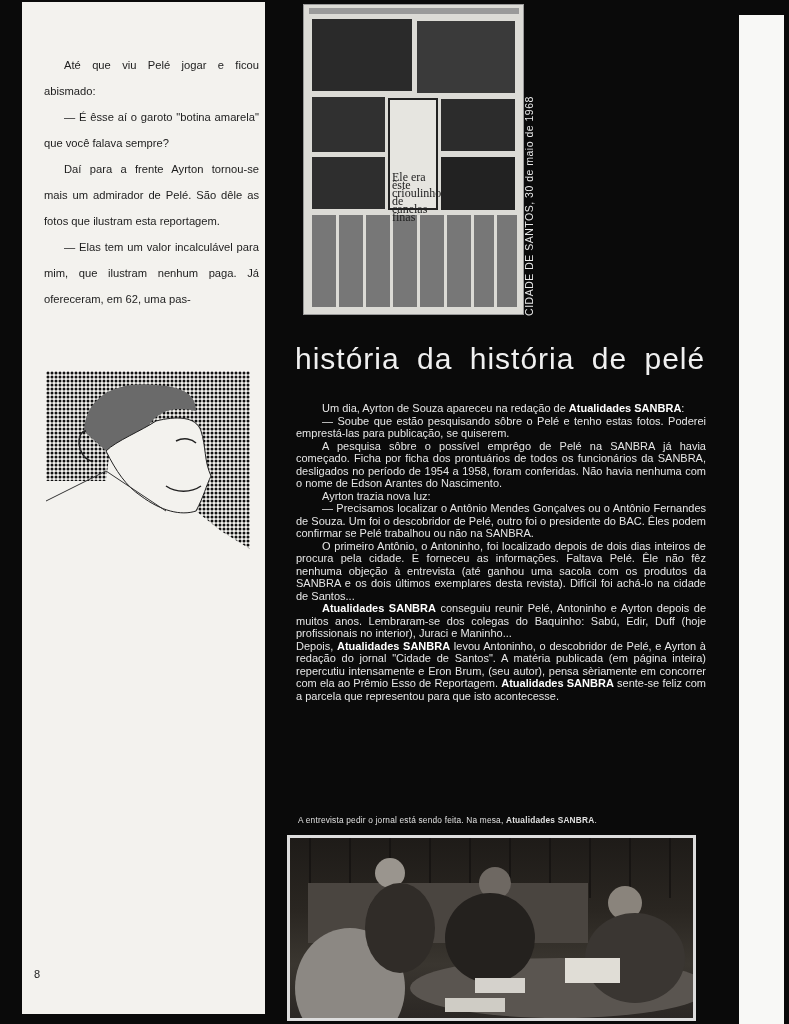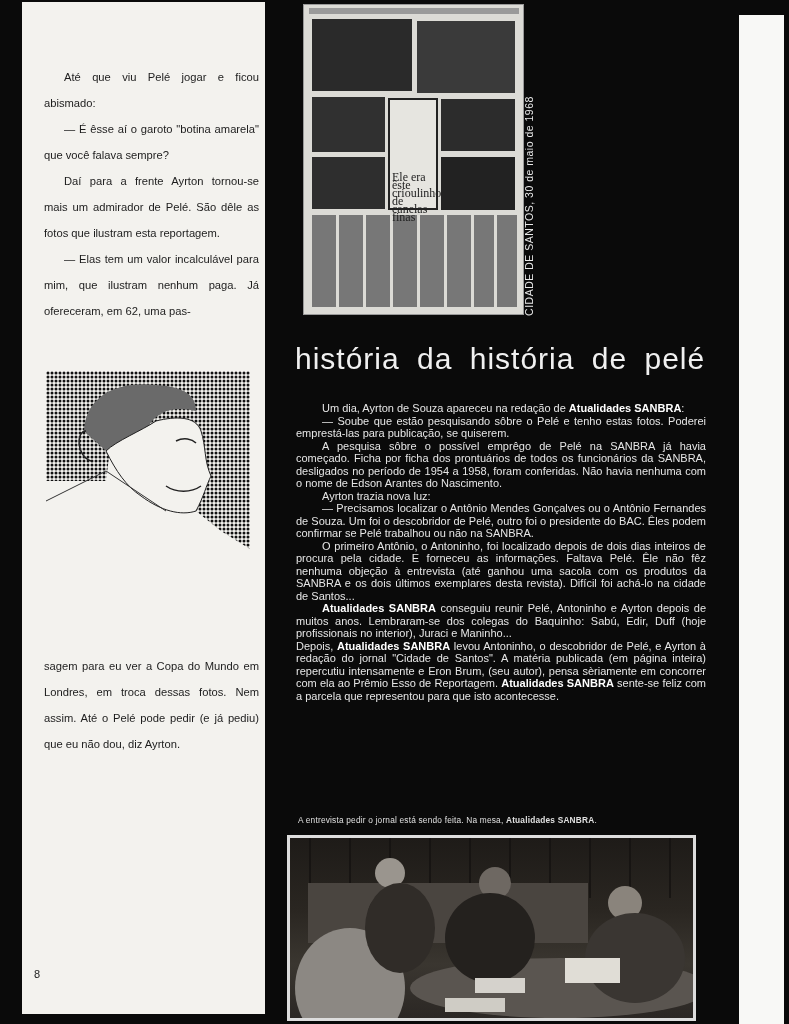--- a/index.html
+++ b/index.html
@@ -1,20 +1,20 @@
 <!DOCTYPE html>
 <html><head>
 <meta charset="utf-8">
 <style>
   html, body { margin:0; padding:0; }
   body { width:789px; height:1024px; background:#0a0a0a; position:relative; overflow:hidden; font-family:"Liberation Sans", sans-serif; }
   .left-page { position:absolute; left:22px; top:2px; width:243px; height:1012px; background:#f3f2ee; }
   .right-strip { position:absolute; left:739px; top:15px; width:45px; height:1009px; background:#f8f8f6; }
   .lcol { position:absolute; left:44px; width:215px; color:#1c1c1c; font-size:11.2px; line-height:26px; text-align:justify; }
-  .lcol p { margin:16px 0 0 0; text-indent:20px; }
+  .lcol p { margin:4px 0 0 0; text-indent:20px; }
   .lcol p.cont { text-indent:0; }
   .lcol p + p { margin-top:0; }
   #col-top { top:48px; }
   #col-bottom { top:637px; }
   .page-num { position:absolute; left:34px; top:968px; font-size:11px; color:#1c1c1c; }
   .illustration { position:absolute; left:46px; top:371px; width:204px; height:180px; }
   .clipping { position:absolute; left:303px; top:4px; width:219px; height:309px; background:#d9d8d3; border:1px solid #999; }
   .clip-caption { position:absolute; left:519px; top:100px; width:20px; height:220px; }
   .clip-caption span { position:absolute; left:-100px; top:100px; width:220px; transform:rotate(-90deg); color:#e8e8e8; font-size:10.5px; letter-spacing:0.5px; white-space:nowrap; text-align:center; }
   .title { position:absolute; left:295px; top:342px; width:420px; color:#f0f0f0; font-size:30px; letter-spacing:1px; word-spacing:8px; font-weight:normal; margin:0; }
@@ -48,21 +48,20 @@
   <polygon points="0,0 204,0 204,178 175,160 150,140 145,90 70,30 60,110 0,110" fill="url(#dots)"></polygon>
   <path d="M38,60 C40,25 70,10 110,14 C140,16 150,25 150,40 C130,35 110,38 100,60 C90,70 70,70 60,80 Z" fill="#6a6a6a"></path>
   <path d="M60,80 C70,70 95,60 110,50 C130,45 150,45 155,60 C160,75 158,90 165,105 C160,115 158,125 150,140 C135,145 115,140 95,125 C80,115 70,100 60,80 Z" fill="#f3f2ee" stroke="#222" stroke-width="1"></path>
   <path d="M40,60 C30,60 30,85 45,90" fill="none" stroke="#222" stroke-width="1.5"></path>
   <path d="M130,70 C138,66 146,68 150,72" fill="none" stroke="#222" stroke-width="1.5"></path>
   <path d="M120,115 C130,122 145,122 155,115" fill="none" stroke="#222" stroke-width="1.5"></path>
   <path d="M0,130 L60,100 L120,140" fill="none" stroke="#333" stroke-width="1"></path>
 </svg>
 
 <div class="lcol" id="col-bottom">
-    <p class="cont">sagem para eu ver a Copa do Mundo em Londres, em troca dessas fotos. Nem assim. Até o Pelé pode pedir (e já pediu) que eu não dou, diz Ayrton.</p>
   </div>
 <div class="page-num">8</div>
 
 <div class="clipping">
   <svg width="219" height="309" viewBox="0 0 219 309">
     <rect x="0" y="0" width="219" height="309" fill="#dcdbd6"></rect>
     <rect x="5" y="3" width="210" height="6" fill="#9a9a9a"></rect>
     <rect x="8" y="14" width="100" height="72" fill="#2a2a2a"></rect>
     <rect x="113" y="16" width="98" height="72" fill="#3a3a3a"></rect>
     <rect x="8" y="92" width="73" height="55" fill="#303030"></rect>

